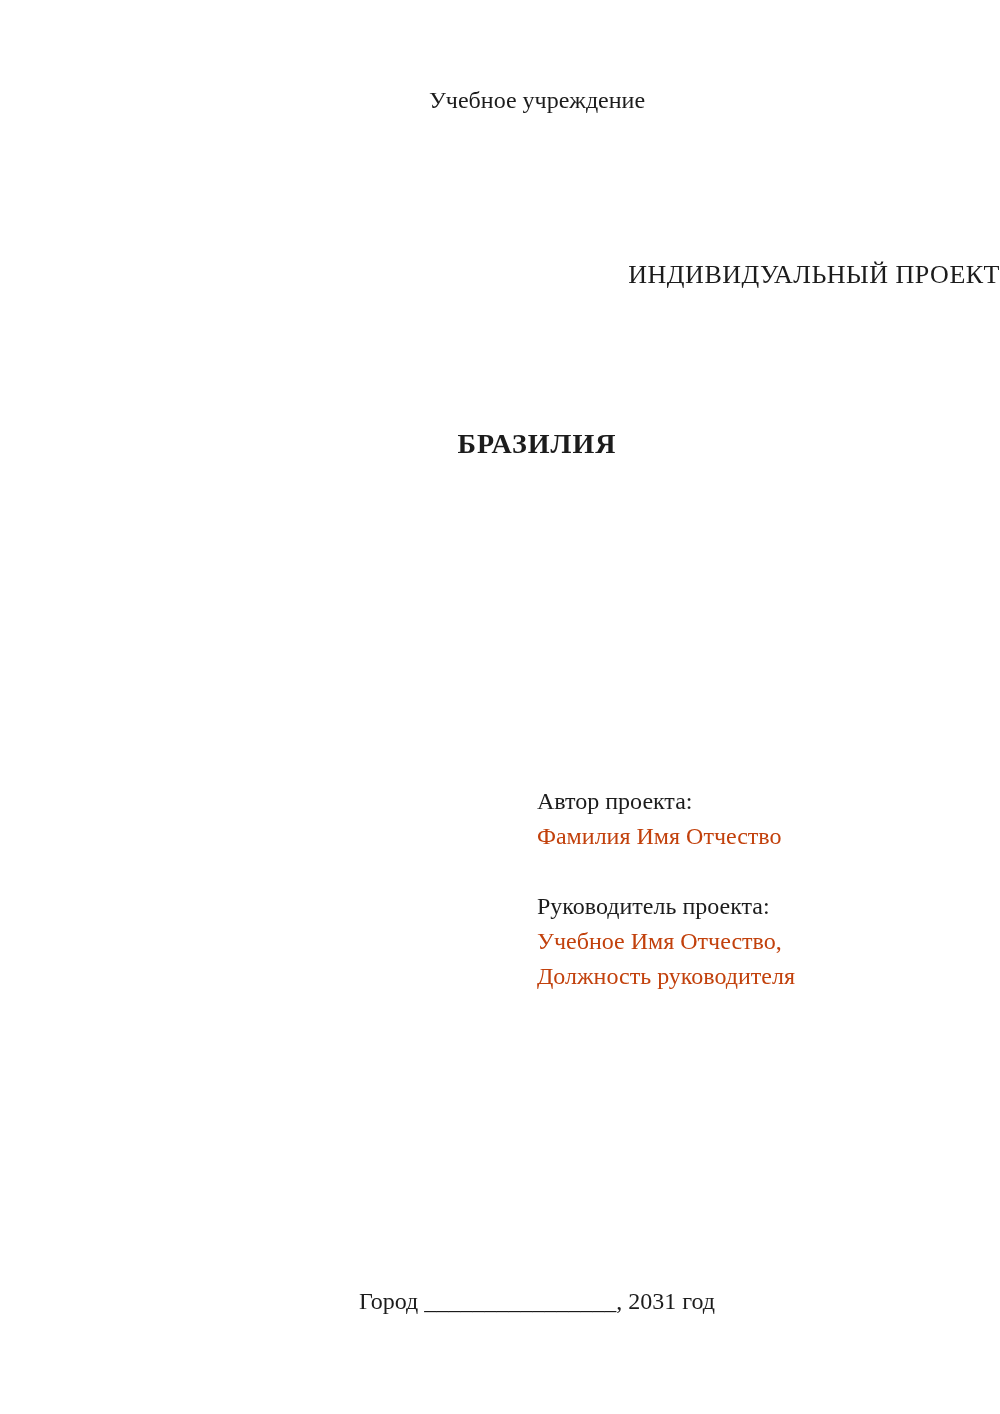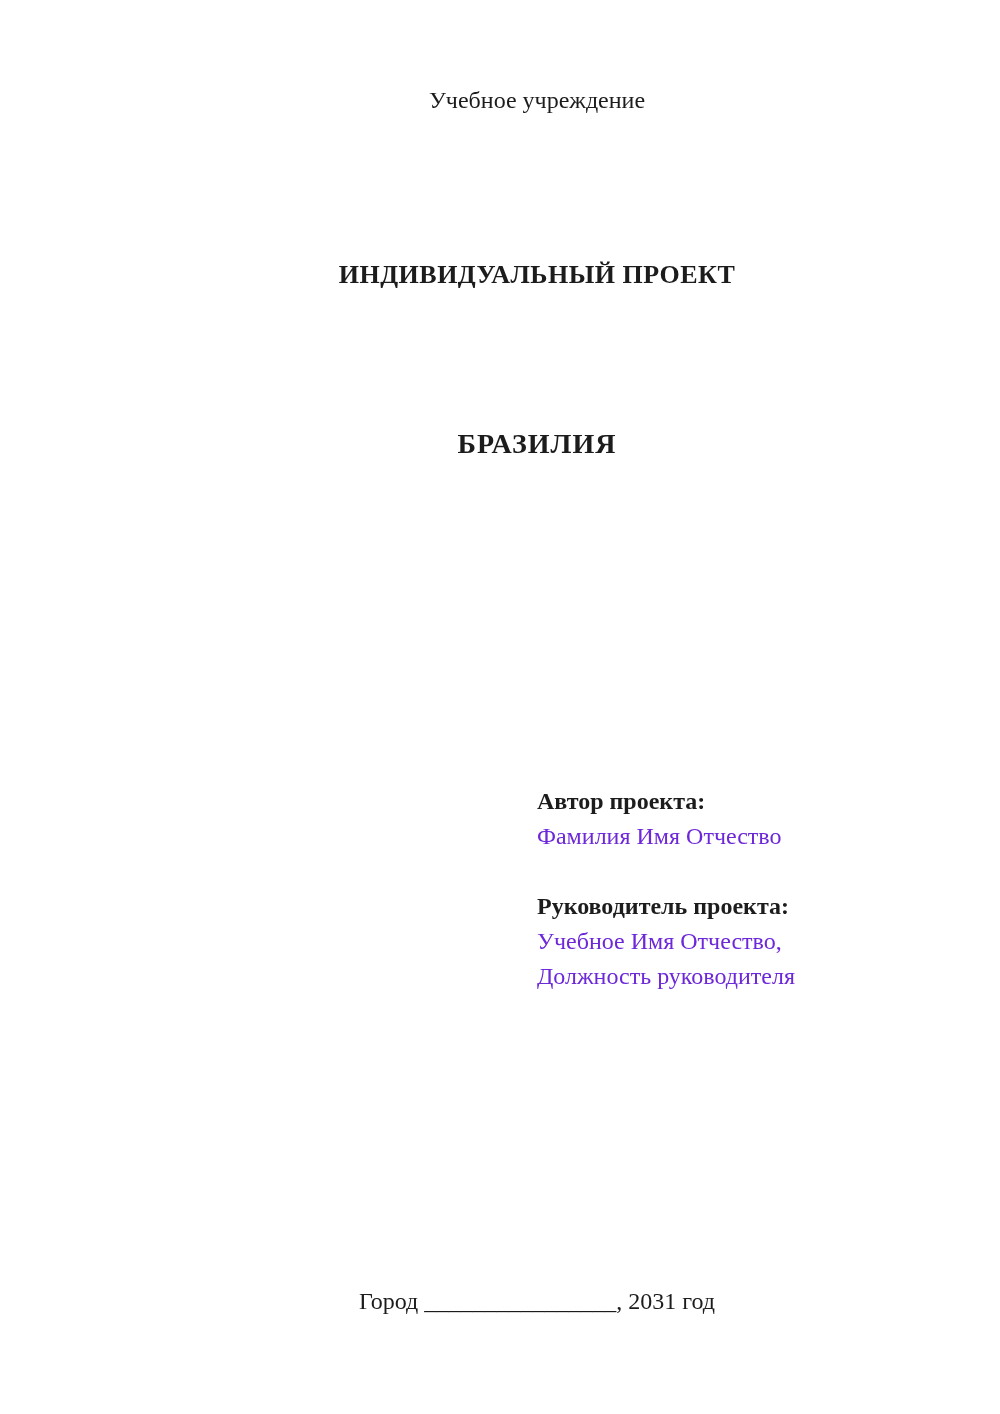--- a/index.html
+++ b/index.html
@@ -26,46 +26,46 @@
     white-space: nowrap;
   }
   .institution {
     top: 85px;
     font-size: 24px;
     line-height: 1.25;
   }
   .project-type {
     top: 260px;
     font-size: 26px;
-    font-weight: bold;
+    font-weight: normal;
     letter-spacing: 0.5px;
+    text-align: right;
   }
   .doc-title {
     top: 428px;
     font-size: 28px;
     font-weight: bold;
     letter-spacing: 1px;
   }
   .credits-block {
     position: absolute;
     left: 537px;
     top: 784px;
     font-size: 24px;
     line-height: 35px;
     white-space: nowrap;
   }
   .credits-section + .credits-section {
     margin-top: 35px; 
   }
   .credit-label {
     color: #1c1c1c;
-    font-weight: bold;
   }
   .placeholder-text {
-    color: #6d28d9;
+    color: #c2410c;
   }
   .city-line {
     top: 1286px;
     font-size: 24px;
     line-height: 1.25;
   }
 </style>
 </head>
 <body>
 

